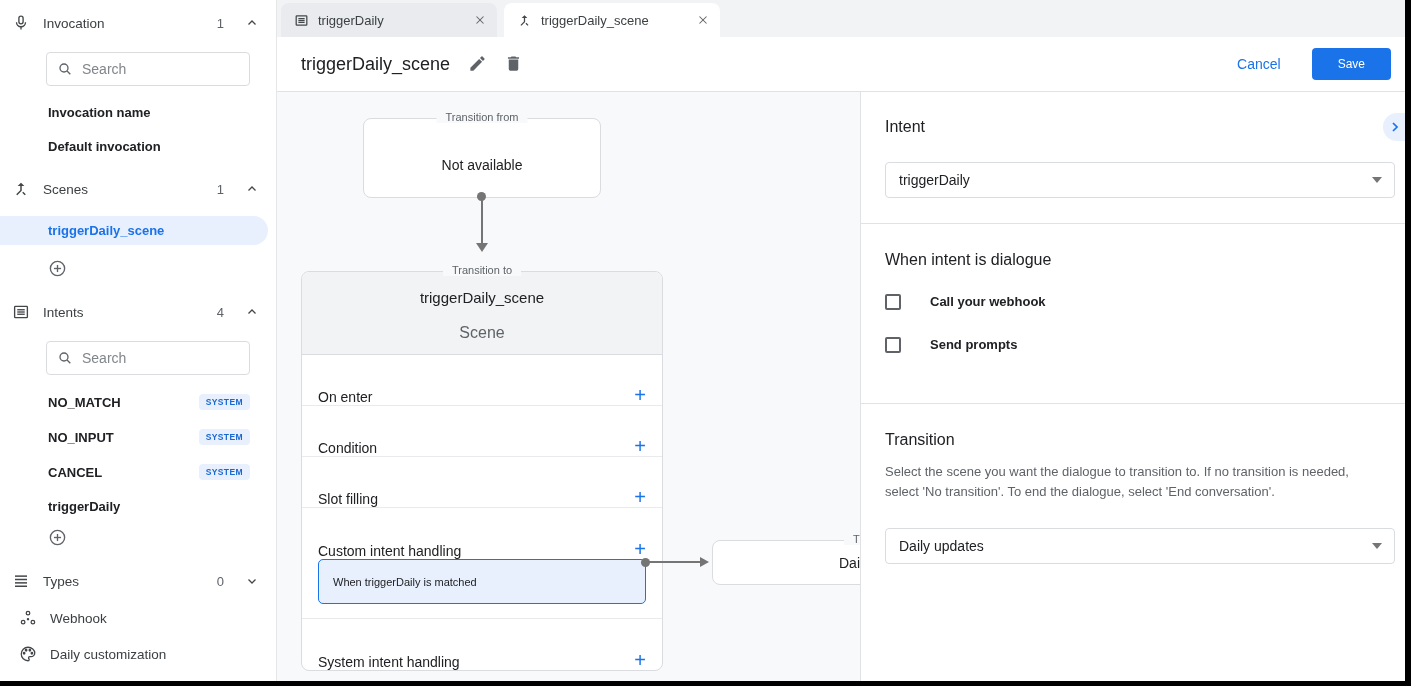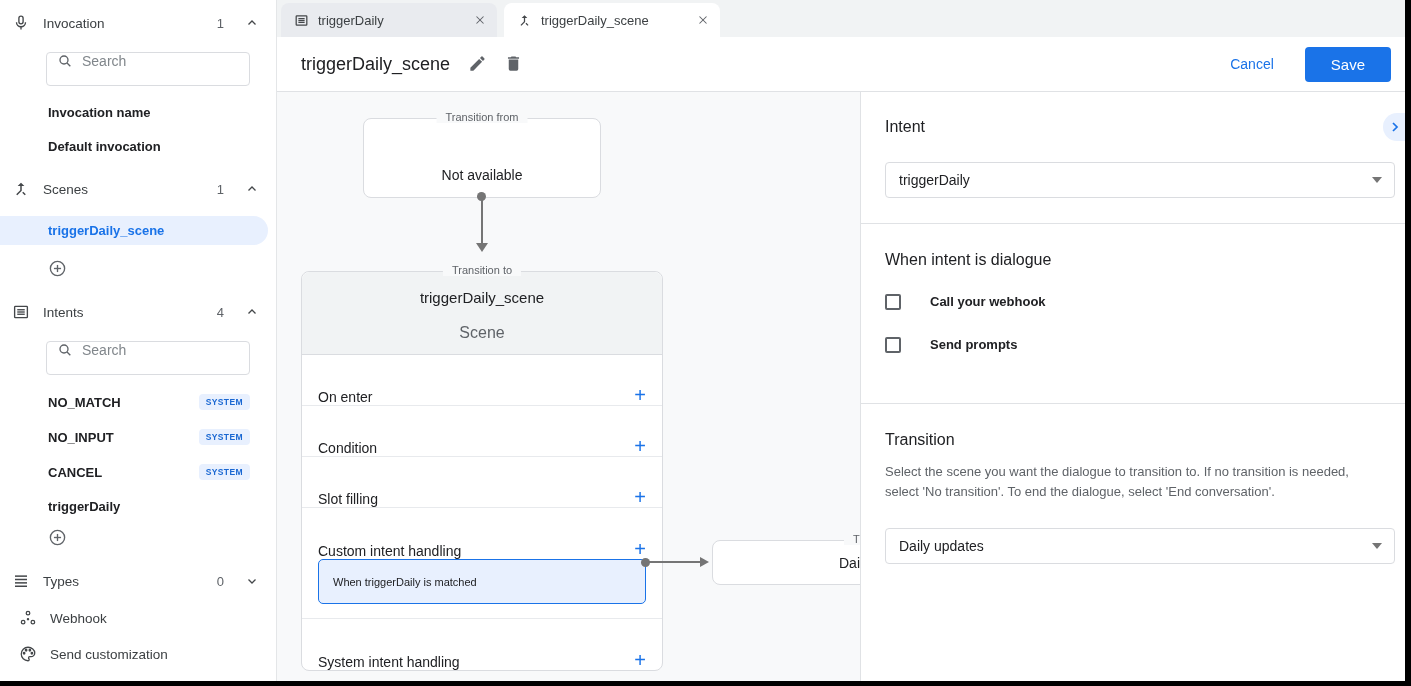--- a/index.html
+++ b/index.html
@@ -13,21 +13,21 @@
   .black-bottom { position:absolute; left:0; bottom:0; width:1411px; height:5px; background:#000; z-index:50; }
   .app { display:flex; width:1405px; height:681px; }
 
   
   .sidebar { width:277px; flex:0 0 277px; background:#fff; border-right:1px solid #e4e6e8; padding-top:8px; overflow:hidden; }
   .side-head { display:flex; align-items:center; gap:13px; padding:0 18px 0 12px; height:26px; margin-top:2px; cursor:pointer; }
   .side-head .lbl { flex:1; font-size:13.5px; color:#3c4043; }
   .side-head .cnt { font-size:13px; color:#5f6368; margin-right:9px; }
   .icon16 { width:18px; height:18px; flex:0 0 18px; display:inline-flex; }
   .chev { width:12px; height:12px; display:inline-flex; }
-  .searchbox { display:flex; align-items:flex-end; gap:9px; margin:16px 26px 0 46px; height:33px; border:1px solid #dadce0; border-radius:4px; padding:16px 10px; background:#fff; }
+  .searchbox { display:flex; align-items:center; gap:9px; margin:16px 26px 0 46px; height:33px; border:1px solid #dadce0; border-radius:4px; padding:16px 10px; background:#fff; }
   .searchbox input { border:none; outline:none; flex:1; min-width:0; font-size:14px; color:#202124; font-family:"Liberation Sans",sans-serif; background:transparent; }
   .searchbox input::placeholder { color:#80868b; }
   .side-item { font-size:13px; font-weight:bold; color:#202124; padding-left:48px; margin-top:19px; display:flex; align-items:center; cursor:pointer; }
   .side-item .badge { margin-left:auto; margin-right:26px; background:#e8f0fe; color:#1967d2; font-size:8.5px; font-weight:bold; letter-spacing:.4px; padding:3px 7px; border-radius:4px; }
   .side-item.selected-pill { background:#e8f0fe; color:#1a73e8; width:268px; height:29px; border-radius:0 16px 16px 0; margin-top:14px; }
   .plus-row { margin:14px 0 0 48px; cursor:pointer; }
   .plus-circle { width:19px; height:19px; display:inline-flex; }
   .side-link { display:flex; align-items:center; gap:13px; padding:0 19px; height:24px; margin-top:12px; cursor:pointer; }
   .side-link .lbl { font-size:13.5px; color:#3c4043; }
 
@@ -39,30 +39,30 @@
   .tab.active { background:#fff; }
   .tab .tlabel { flex:1; white-space:nowrap; overflow:hidden; }
   .tab .closex { width:14px; height:14px; display:inline-flex; cursor:pointer; }
 
   .below-bar { flex:1; display:flex; flex-direction:column; background:#fff; border-top-right-radius:8px; min-height:0; }
   .edit-header { height:55px; display:flex; align-items:center; padding:0 14px 0 24px; border-bottom:1px solid #e0e2e5; background:transparent; }
   .edit-title { font-size:18px; color:#202124; margin-right:18px; }
   .hicon { width:20px; height:20px; display:inline-flex; margin-right:16px; cursor:pointer; }
   .spacer { flex:1; }
   .cancel-btn { color:#1a73e8; font-size:14px; margin-right:31px; cursor:pointer; background:none; border:none; font-family:"Liberation Sans",sans-serif; }
-  .save-btn { background:#1a73e8; color:#fff; font-size:15px; border:none; border-radius:4px; padding:9px 26px; cursor:pointer; font-family:"Liberation Sans",sans-serif; }
+  .save-btn { background:#1a73e8; color:#fff; font-size:12px; border:none; border-radius:4px; padding:9px 26px; cursor:pointer; font-family:"Liberation Sans",sans-serif; }
 
   .content { flex:1; display:flex; min-height:0; }
 
   
   .canvas { width:583px; flex:0 0 583px; background:#f8f9fa; position:relative; overflow:hidden; }
   .fieldbox { position:absolute; background:#fff; border:1px solid #dadce0; border-radius:8px; }
   .legend { position:absolute; top:-8px; left:50%; transform:translateX(-50%); background:#f8f9fa; padding:0 9px; font-size:11px; color:#5f6368; white-space:nowrap; }
   .from-box { left:86px; top:26px; width:238px; height:80px; }
-  .from-box .nota { position:absolute; left:0; right:0; top:48px; text-align:center; font-size:14px; color:#202124; }
+  .from-box .nota { position:absolute; left:0; right:0; top:38px; text-align:center; font-size:14px; color:#202124; }
   .conn-dot { position:absolute; width:9px; height:9px; border-radius:50%; background:#757575; }
   .conn-vline { position:absolute; width:2px; background:#757575; }
   .conn-arrow-down { position:absolute; width:0; height:0; border-left:6px solid transparent; border-right:6px solid transparent; border-top:9px solid #757575; }
   .conn-hline { position:absolute; height:2px; background:#757575; }
   .conn-arrow-right { position:absolute; width:0; height:0; border-top:5px solid transparent; border-bottom:5px solid transparent; border-left:9px solid #757575; }
 
   .scene-card { left:24px; top:179px; width:362px; }
   .scene-card .card-head { background:#f1f3f4; border-bottom:1px solid #dadce0; border-radius:8px 8px 0 0; text-align:center; padding:17px 0 12px; }
   .scene-card .card-title { font-size:15px; color:#202124; }
   .scene-card .card-sub { font-size:16px; color:#5f6368; margin-top:18px; }
@@ -247,21 +247,21 @@
     <div class="side-link">
       <span class="icon16">
         <svg viewBox="0 0 24 24" width="18" height="18" fill="none" stroke="#44474a" stroke-width="1.7">
           <path d="M12 3a9 9 0 1 0 0 18c1 0 1.6-.8 1.6-1.6 0-.5-.2-.8-.45-1.1-.25-.3-.45-.65-.45-1.1 0-.9.7-1.6 1.6-1.6H16a5 5 0 0 0 5-5c0-4.2-4-7.6-9-7.6z"></path>
           <circle cx="6.8" cy="11" r="1" fill="#44474a"></circle>
             <circle cx="9.5" cy="7" r="1" fill="#44474a"></circle>
             <circle cx="14.5" cy="7" r="1" fill="#44474a"></circle>
             <circle cx="17.2" cy="11" r="1" fill="#44474a"></circle>
         </svg>
       </span>
-      <span class="lbl">Send customization</span>
+      <span class="lbl">Daily customization</span>
     </div>
     <div class="side-link">
       <span class="icon16">
         <svg viewBox="0 0 24 24" width="18" height="18" fill="none" stroke="#44474a" stroke-width="1.7">
           <circle cx="12" cy="12" r="8.6"></circle>
             <circle cx="12" cy="9.6" r="2.6"></circle>
             <path d="M6.8 17.6c1.3-2 3.1-3 5.2-3s3.9 1 5.2 3"></path>
         </svg>
       </span>
       <span class="lbl">Account linking</span>

